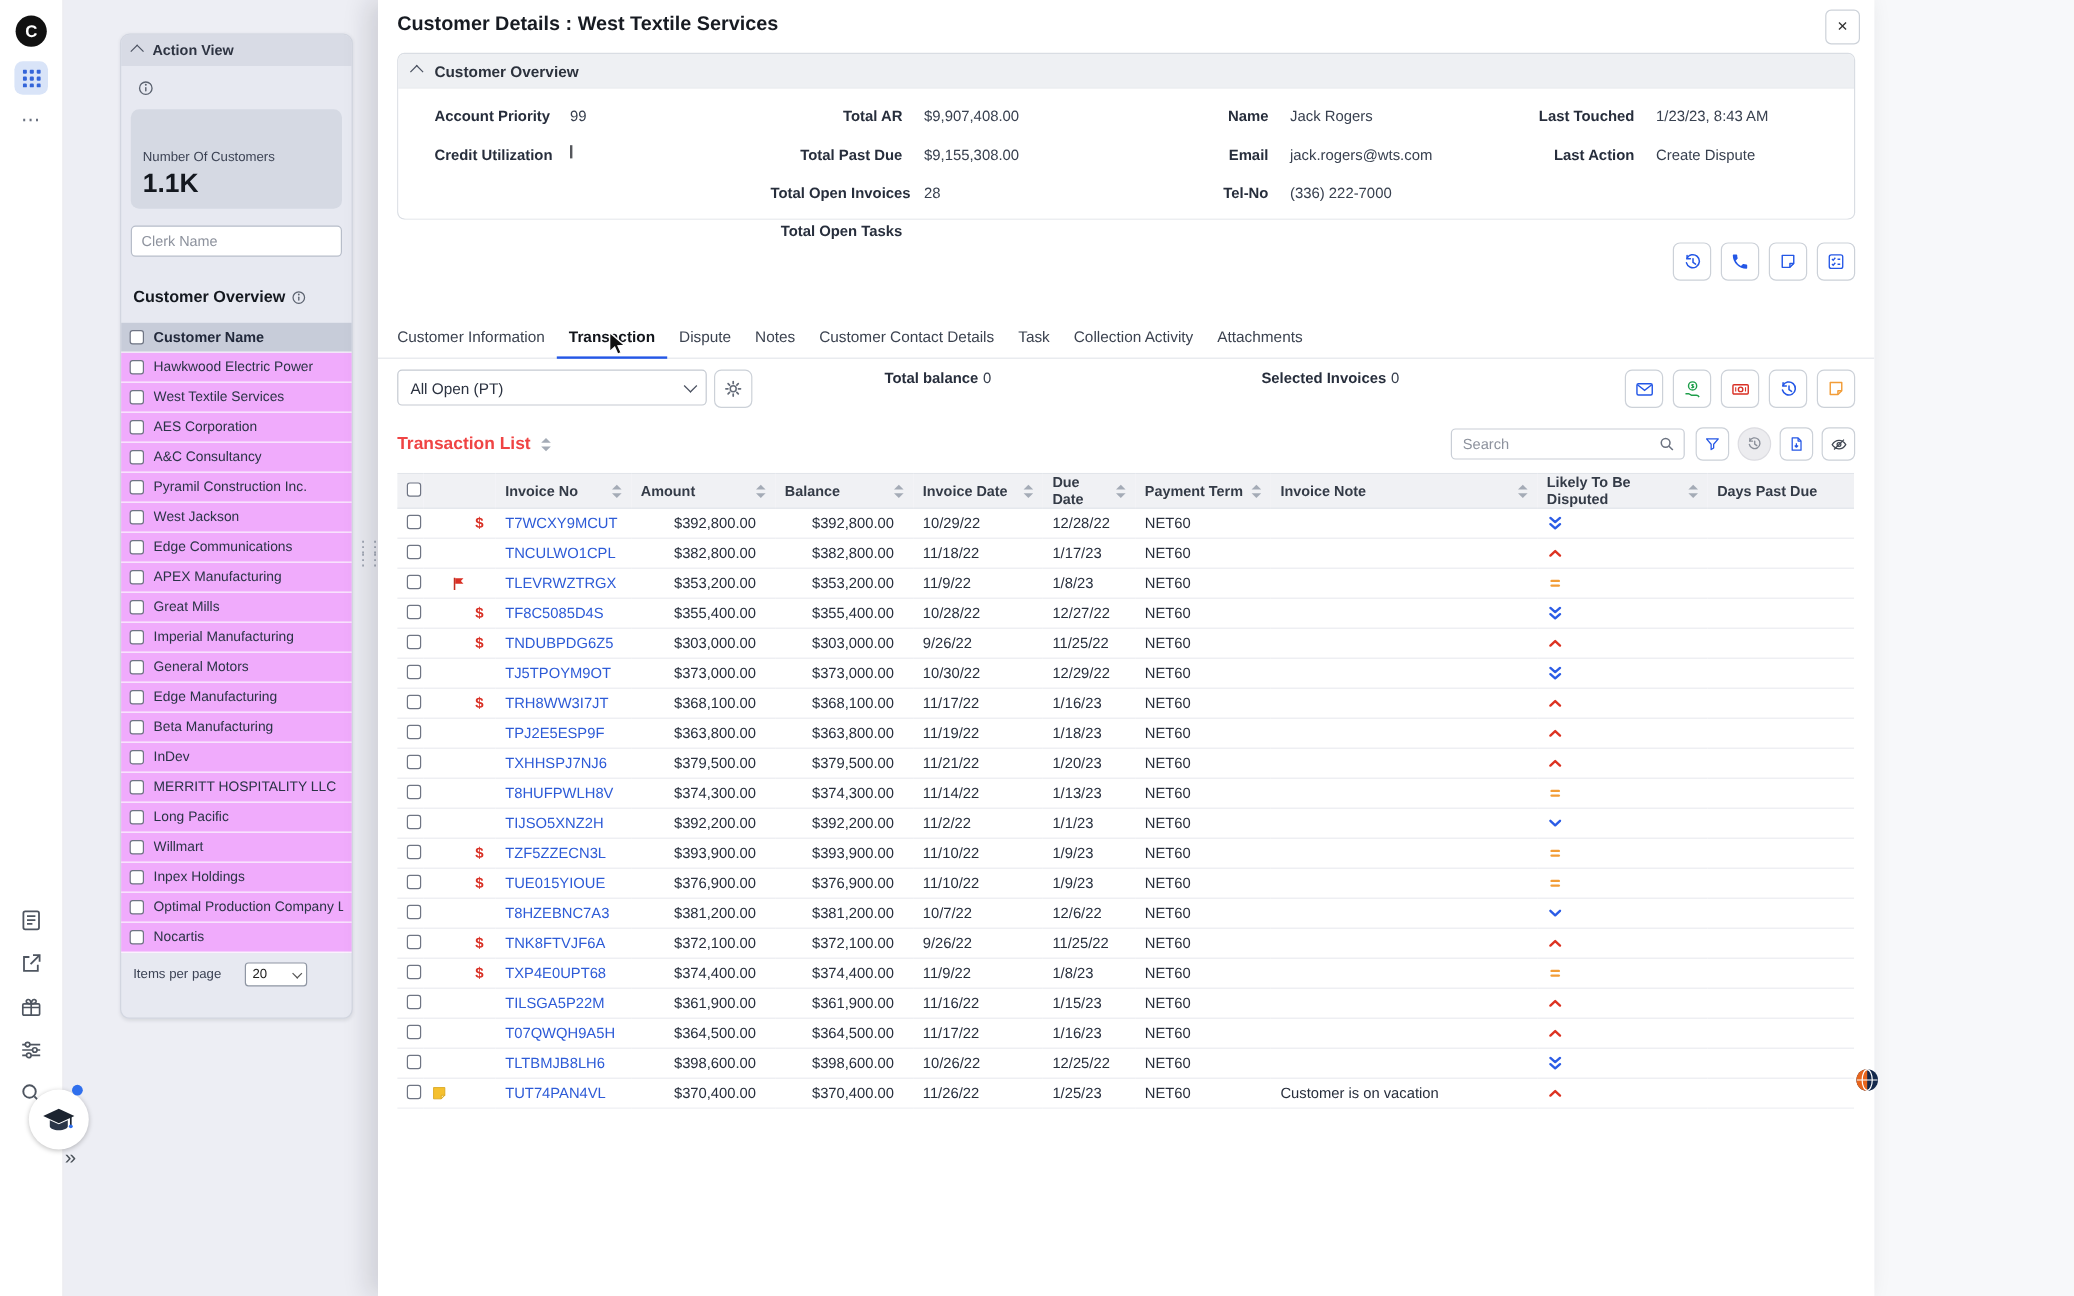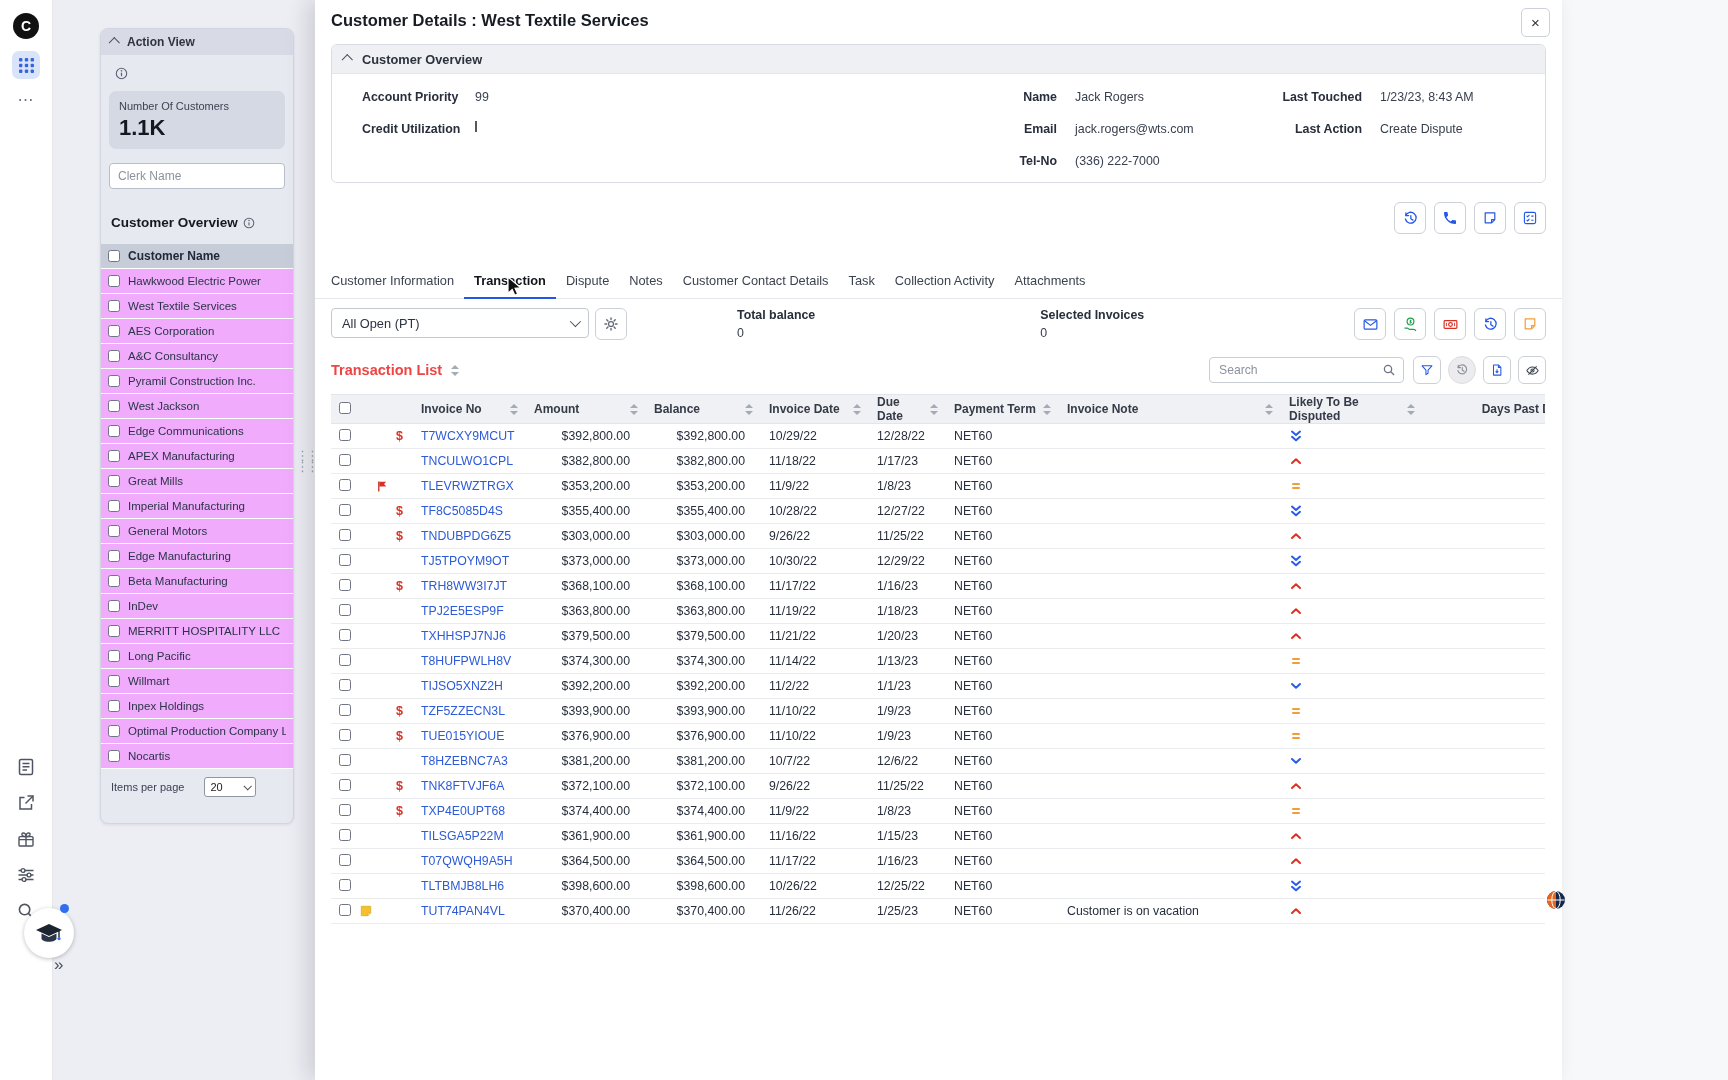--- a/index.html
+++ b/index.html
@@ -19,21 +19,21 @@
   .rail-ic{position:absolute;left:16px;width:20px;height:20px;color:#4e5560;}
   
   .left-area{position:absolute;left:52px;top:0;width:263px;height:1080px;background:#edeef4;z-index:1;}
   .action-card{position:absolute;left:48px;top:28px;width:192px;background:#e7e9f1;border:1px solid #d2d6e0;border-radius:8px;
     box-shadow:0 1px 3px rgba(40,45,60,.10);padding-bottom:10px;}
   .ac-header{height:26px;background:#d8dbe5;border-radius:7px 7px 0 0;display:flex;align-items:center;gap:8px;padding:0 10px;}
   .ac-title{font-size:12px;font-weight:700;color:#2e3442;}
   .chev-up{width:7px;height:7px;border-left:1.7px solid #4a5160;border-top:1.7px solid #4a5160;transform:rotate(45deg) translateY(1px);}
   .ac-info-row{margin:12px 0 0 14px;height:14px;}
   .metric-card{margin:10px 8px 0;background:#d5d9e3;border-radius:7px;padding:9px 10px 8px;}
-  .metric-label{font-size:11px;color:#3c4354;}
+  .metric-label{font-size:11px;color:#3c4354;margin-top:25px;}
   .metric-value{font-size:22px;font-weight:700;color:#14181f;margin-top:3px;}
   .clerk-input{margin:14px 8px 0;width:158px;height:24px;background:#fff;border:1px solid #b7bdc9;border-radius:4px;
     font-size:12px;padding:0 8px;color:#333;outline:none;display:block;font-family:"Liberation Sans",sans-serif;}
   .clerk-input::placeholder{color:#8d929d;}
   .ov-heading-row{margin:26px 0 0 10px;display:flex;align-items:center;gap:5px;}
   .ov-heading{font-size:13.5px;font-weight:700;color:#14181f;}
   .cust-table{margin-top:14px;}
   .cust-head{height:24px;background:#c7ccd9;display:flex;align-items:center;gap:8px;padding:0 7px;border-bottom:1px solid #fff;}
   .cust-head-label{font-size:12px;font-weight:700;color:#21283a;}
   .cust-row{height:24px;background:#f0abfc;display:flex;align-items:center;gap:8px;padding:0 7px;border-bottom:1px solid #fff;cursor:pointer;}
@@ -80,21 +80,21 @@
   
   .tabs{margin-top:33px;padding:0 6px;border-bottom:1px solid #e4e7ec;display:flex;}
   .tab{padding:6px 10px 9px;font-size:12.8px;color:#3c4350;cursor:pointer;white-space:nowrap;}
   .tab.active{font-weight:700;color:#12151b;border-bottom:2px solid #2457e6;margin-bottom:-1px;}
   
   .filter-row{margin:9px 16px 0;display:flex;align-items:flex-start;}
   .view-select{width:258px;height:30px;border:1px solid #c5cad2;border-radius:4px;background:#fff;display:flex;align-items:center;
     justify-content:space-between;padding:0 10px;font-size:12.8px;color:#2b3240;cursor:pointer;box-sizing:border-box;}
   .chev-down{width:7px;height:7px;border-right:1.7px solid #4a5160;border-bottom:1.7px solid #4a5160;transform:rotate(45deg) translateY(-2px);}
   .gear-btn{margin-left:6px;}
-  .stat-block{display:flex;flex-direction:column;gap:4px;}
+  .stat-block{display:flex;flex-direction:row;gap:4px;align-items:center;}
   .stat-label{font-size:12.4px;font-weight:700;color:#272e3c;}
   .stat-value{font-size:12.4px;color:#38404f;}
   .tb-block{margin-left:110px;}
   .si-block{margin-left:225px;}
   .filter-icons{margin-left:auto;display:flex;gap:8px;}
   
   .list-head-row{margin:16px 16px 10px;display:flex;align-items:center;}
   .list-heading{font-size:14.5px;font-weight:700;color:#ef4444;}
   .sort{position:relative;width:8px;height:11px;display:inline-block;flex:0 0 8px;}
   .sort::before{content:"";position:absolute;top:0;left:0;border-left:4px solid transparent;border-right:4px solid transparent;border-bottom:4px solid #a4abb6;}
@@ -103,21 +103,21 @@
   .search-wrap{margin-left:auto;width:195px;height:26px;border:1px solid #c9ced6;border-radius:4px;background:#fff;display:flex;
     align-items:center;padding:0 7px;box-sizing:border-box;}
   .search-input{border:none;outline:none;flex:1;font-size:12.2px;color:#333;background:transparent;font-family:"Liberation Sans",sans-serif;}
   .search-input::placeholder{color:#8d929d;}
   .list-btns{display:flex;gap:7px;margin-left:9px;}
   
   .table-clip{margin-left:16px;width:1214px;overflow:hidden;}
   table.tx{width:1242px;border-collapse:collapse;table-layout:fixed;}
   .tx thead th{height:24px;background:#f0f1f4;border-top:1px solid #e2e5ea;border-bottom:1px solid #e2e5ea;
     font-size:12px;font-weight:700;color:#343b47;padding:0 8px;text-align:left;}
-  .th-in{display:flex;align-items:center;gap:4px;justify-content:flex-end;}
+  .th-in{display:flex;align-items:center;gap:4px;}
   .th-in .sort{margin-left:auto;}
   .tx td{height:24px;border-bottom:1px solid #eaecf0;font-size:12.3px;color:#272e3c;padding:0 8px;white-space:nowrap;overflow:hidden;}
   .tx td.num{text-align:right;padding-right:16px;}
   .tx td.days{text-align:right;padding-right:12px;}
   .tx a.inv{color:#2d5bd7;text-decoration:none;cursor:pointer;}
   .tx td.icons-cell{padding:0 4px;}
   .icons-in{display:flex;align-items:center;}
   .slot{width:17px;height:14px;display:flex;align-items:center;justify-content:center;}
   .ri.dollar{color:#d93025;font-weight:700;font-size:12.5px;}
   .likely-cell{padding-left:12px;}
@@ -341,20 +341,30 @@
       <div class="fg fg1">
         <span class="lbl">Account Priority</span>
         <span class="val">99</span>
         <span class="lbl">Credit Utilization</span>
         <span class="val">
           <span class="credit-bar">
             <span class="credit-fill" id="credit-fill" style="width: 45%;"></span>
             <span class="credit-marker" id="credit-marker" style="left: 50%;"></span>
           </span>
         </span>
+      </div>
+      <div class="fg fg2">
+        <span class="lbl">Total AR</span>
+        <span class="val">$9,907,408.00</span>
+        <span class="lbl">Total Past Due</span>
+        <span class="val">$9,155,308.00</span>
+        <span class="lbl">Total Open Invoices</span>
+        <span class="val">28</span>
+        <span class="lbl">Total Open Tasks</span>
+        <span class="val"></span>
       </div>
       <div class="fg fg3">
         <span class="lbl">Name</span>
         <span class="val">Jack Rogers</span>
         <span class="lbl">Email</span>
         <span class="val">jack.rogers@wts.com</span>
         <span class="lbl">Tel-No</span>
         <span class="val">(336) 222-7000</span>
       </div>
       <div class="fg fg4">

